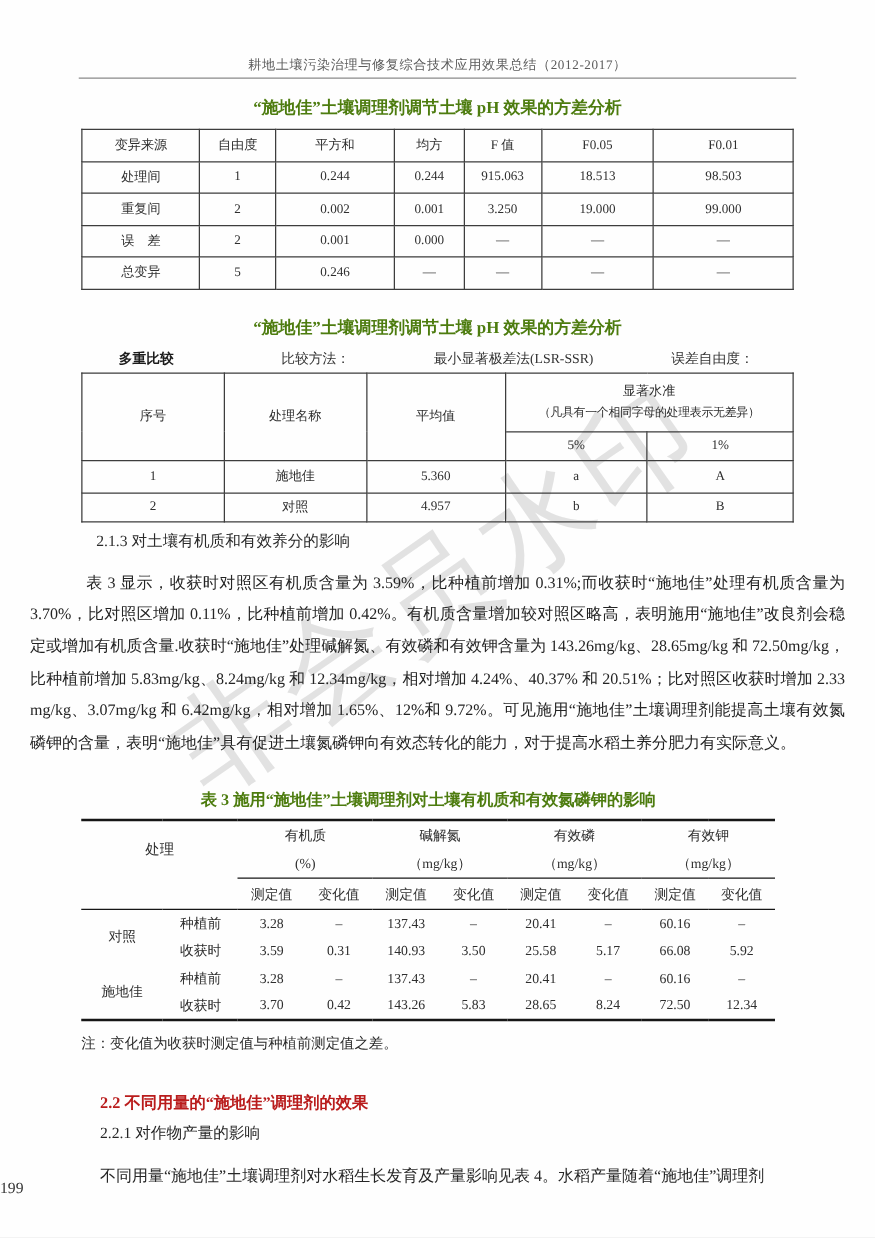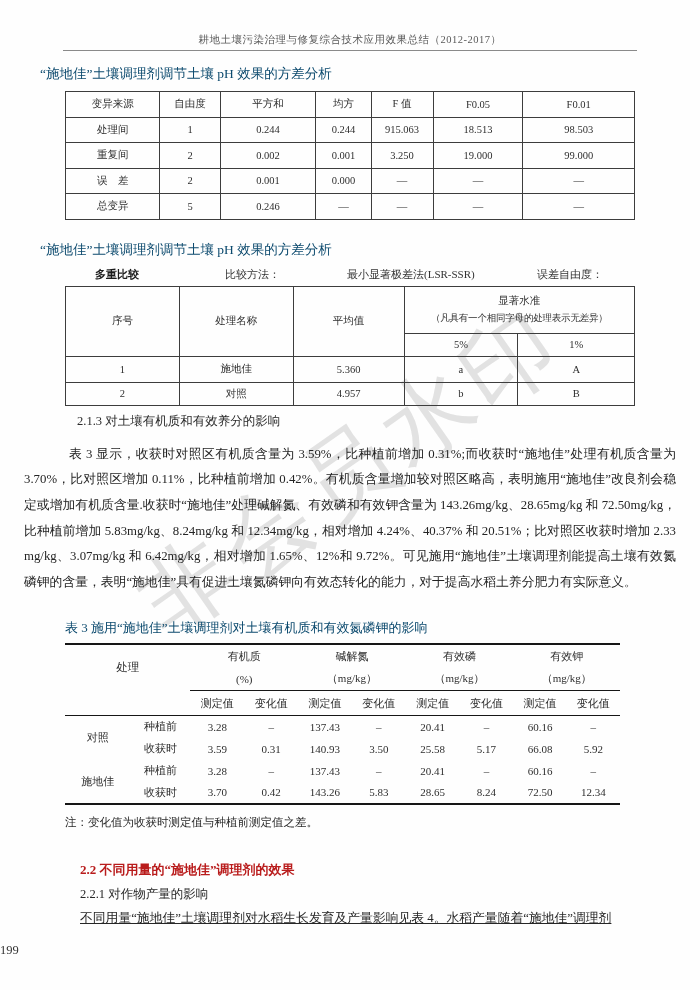--- a/index.html
+++ b/index.html
@@ -13,26 +13,26 @@
   
   .watermark{
     position:absolute;left:50%;top:472px;z-index:0;
     transform:translate(-50%,-50%) rotate(-35deg);
     font-size:92px;letter-spacing:6px;white-space:nowrap;
     color:#bdbdbd;opacity:.42;pointer-events:none;
     font-family:"Liberation Serif","DejaVu Serif",serif;
   }
   
   .running-head{
-    margin:0 63px;padding-top:33px;padding-bottom:3px;
+    margin:0 63px;padding-top:45px;padding-bottom:3px;
     border-bottom:1.4px solid #8a8a8a;
     text-align:center;font-size:10.5px;color:#5a5a5a;letter-spacing:.5px;
   }
   
-  .tbl-title{ text-align:left;font-weight:normal;font-size:13.5px;color:#0c4a6e; }
+  .tbl-title{ text-align:center;font-weight:bold;font-size:13.5px;color:#4d7c0f; }
   .t1-title{margin:14px 40px 0;}
   .t2-title{margin:21px 40px 0;}
   
   table.grid{
     border-collapse:collapse;table-layout:fixed;
     margin:8px auto 0;width:570px;font-size:10.5px;color:#2e2e2e;
   }
   table.grid th,table.grid td{
     border:1px solid #3d3d3d;text-align:center;font-weight:normal;
     padding:0 2px;overflow:hidden;
@@ -69,21 +69,21 @@
   table.sci .r-grp{height:24px;}
   table.sci .r-unit{height:23px;}
   table.sci .r-sub{height:25px;}
   table.sci .r-d{height:22px;}
   .rule-b{border-bottom:1.3px solid #161616;}
   .t3-treat{font-size:11.5px;}
   .t3-note{margin:10px 37px 0 65px;font-size:11.5px;color:#2a2a2a;}
   
   .sec22-heading{margin:31px 37px 0;padding-left:43px;font-size:13px;font-weight:bold;color:#b91c1c;}
   .sec221-heading{margin:7px 37px 0;padding-left:43px;font-size:12.5px;}
-  .para-last{margin:3px 37px 0;text-indent:43px;font-size:12.8px;line-height:25.7px;text-decoration:underline;}
+  .para-last{margin:14px 37px 0;text-indent:43px;font-size:12.8px;line-height:25.7px;}
   
   .page-number{position:absolute;left:0;right:0;bottom:32px;text-align:left;font-size:12.5px;color:#333;}
 </style>
 </head>
 <body>
 
 <div class="page">
 
   <div class="watermark">非会员水印</div>
 

